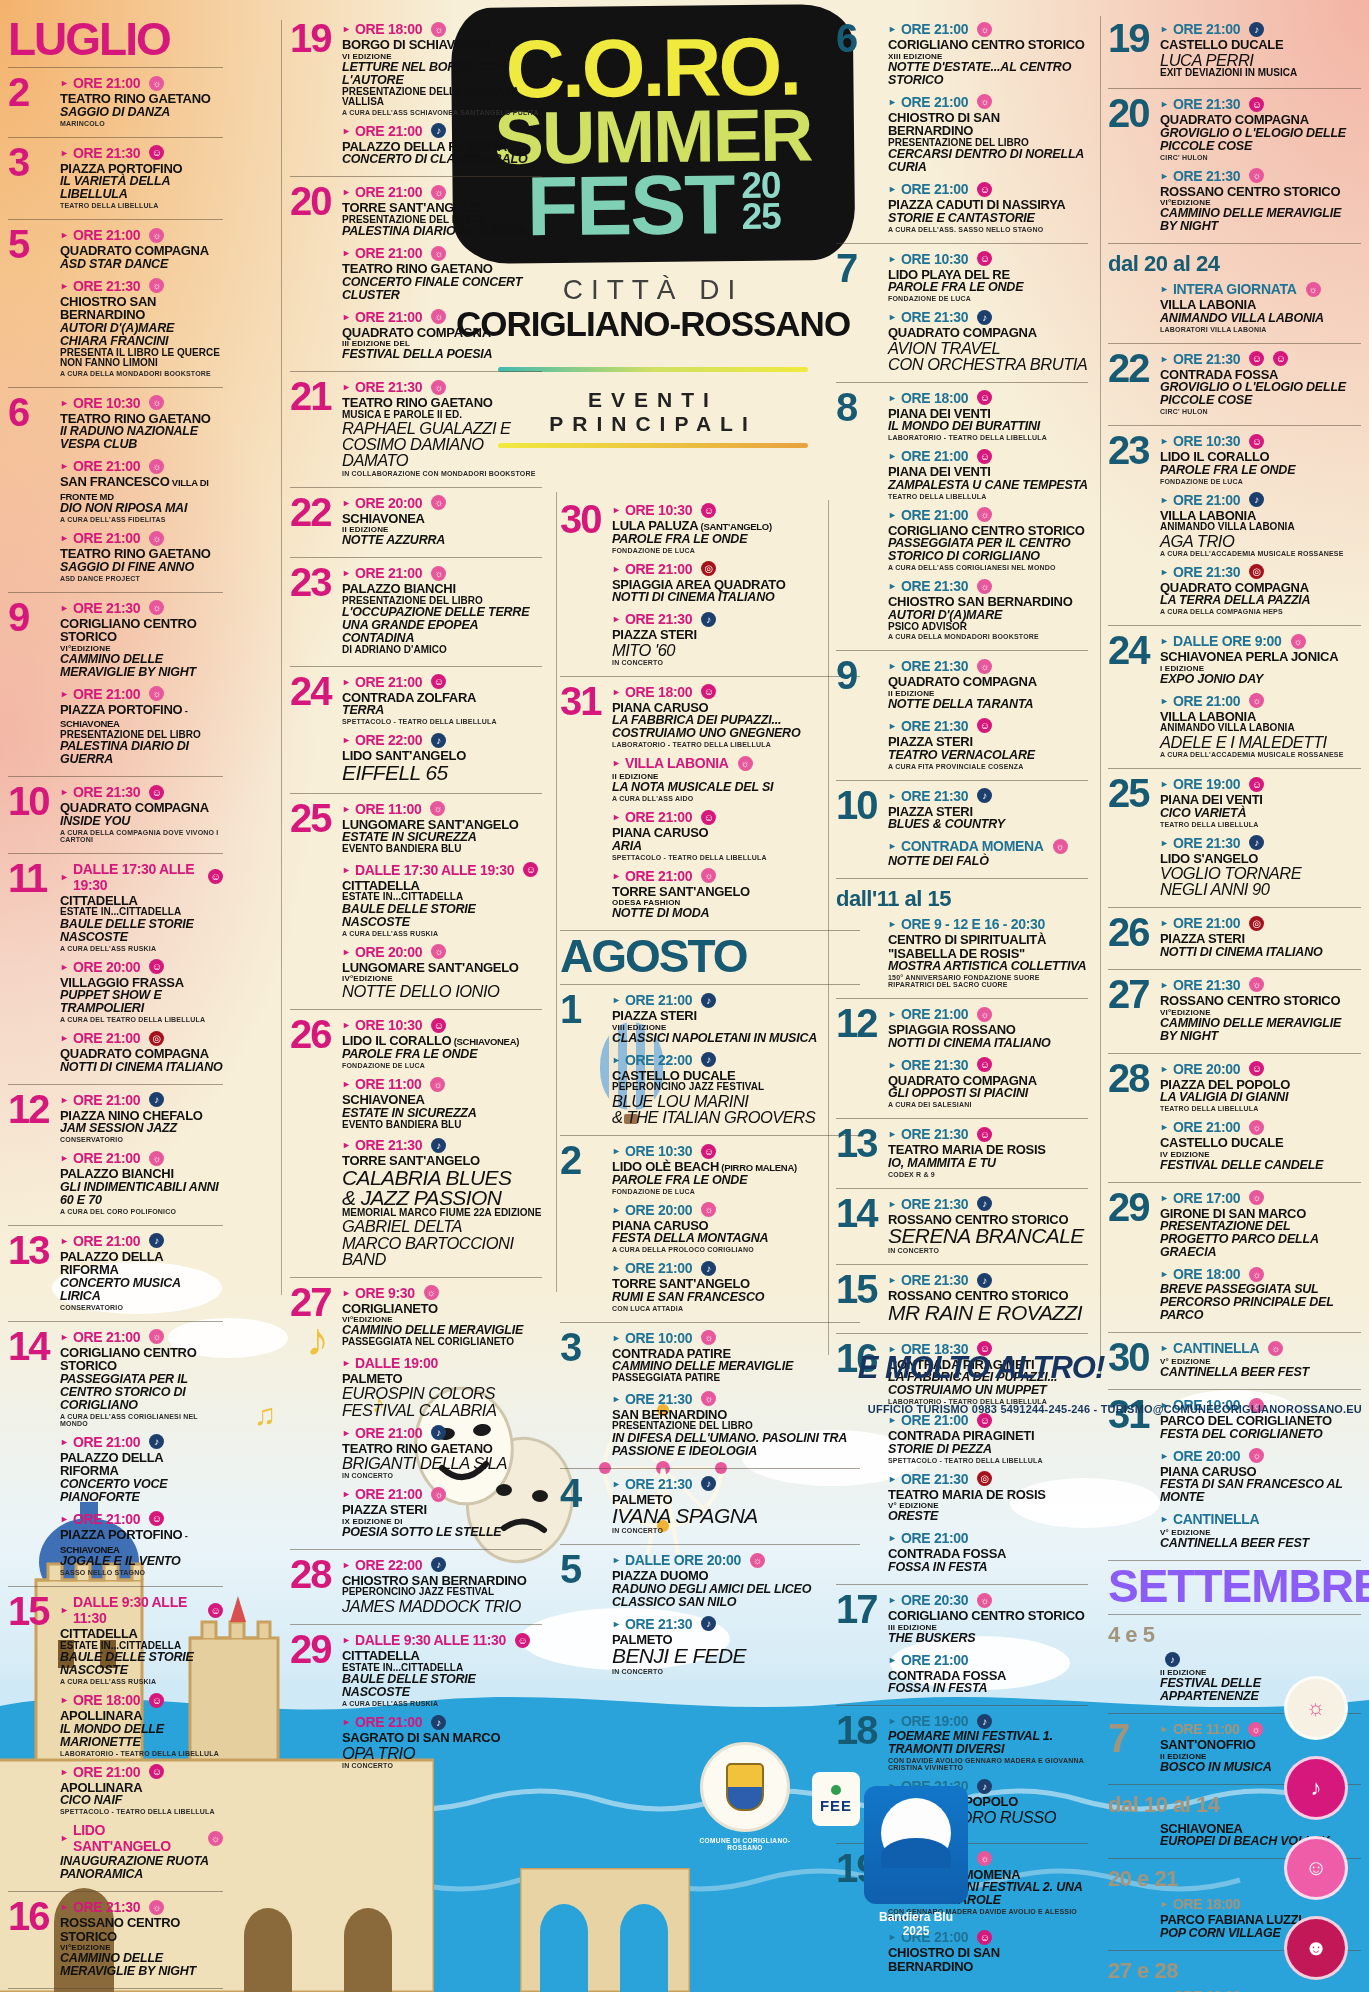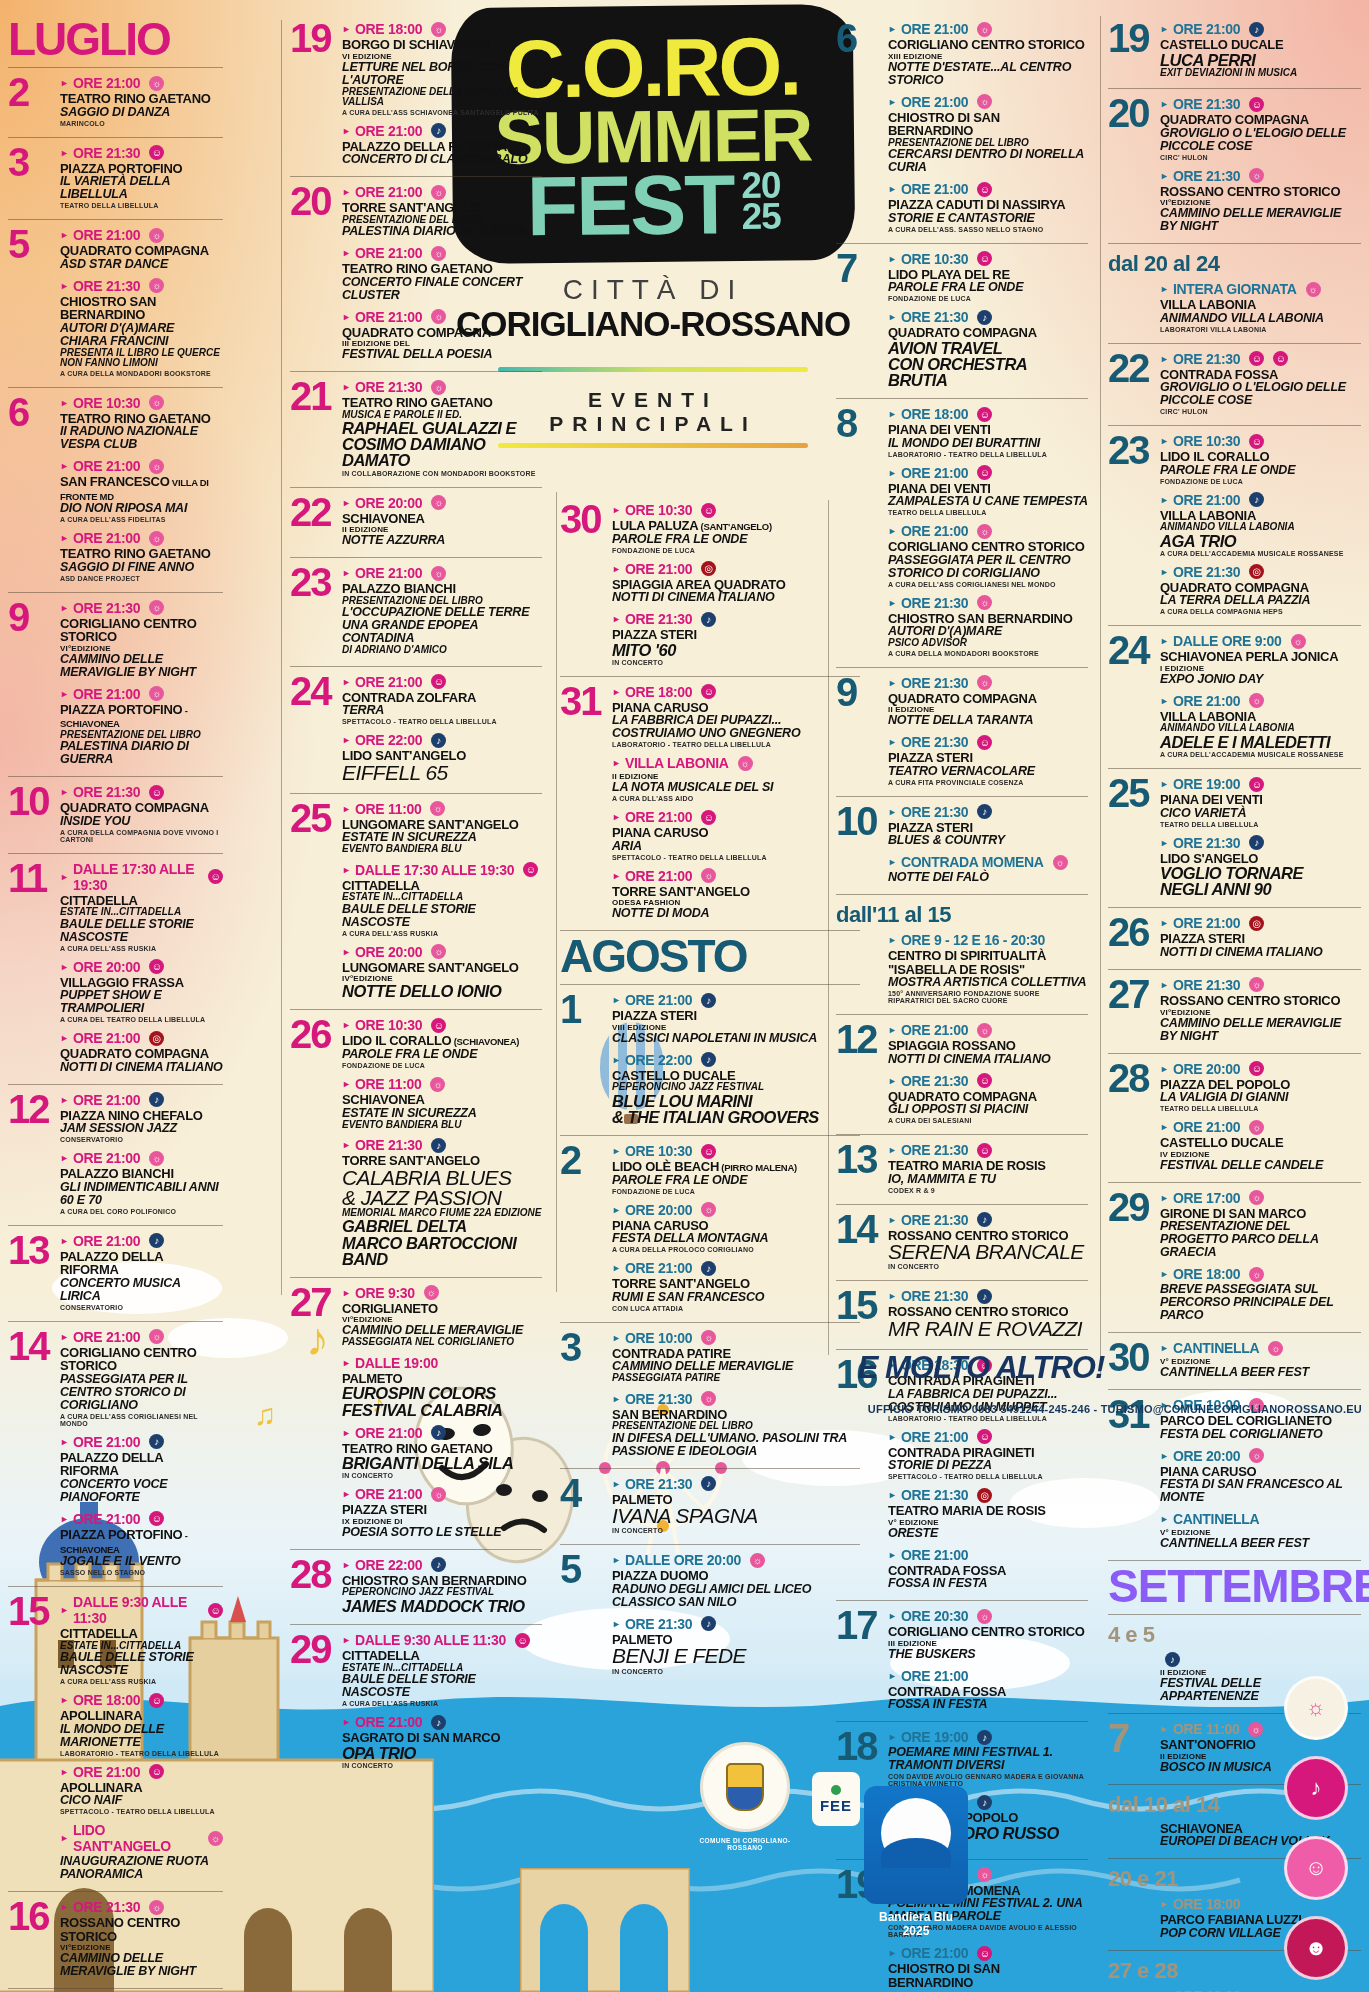--- a/index.html
+++ b/index.html
@@ -52,23 +52,23 @@
   .t-september .arr,.t-september .time{color:#a3947c;}
   .badge{display:inline-block;width:15px;height:15px;border-radius:50%;color:#fff;font-size:10px;
          line-height:15px;text-align:center;margin-left:5px;flex:none;}
   .b-sun{background:#e8579b;}
   .b-music{background:#1d3f6e;}
   .b-family{background:#d6177c;}
   .b-cinema{background:#a6121c;}
   .venue{font-size:13px;font-weight:900;line-height:1.04;letter-spacing:-.3px;}
   .suffix{font-size:9.5px;font-weight:800;}
   .r-pre{font-size:8px;font-weight:700;letter-spacing:.2px;}
-  .r-sub{font-size:10px;font-style:italic;font-weight:700;line-height:1.05;}
+  .r-sub{font-size:10px;font-weight:700;line-height:1.05;}
   .r-title{font-size:12.5px;font-style:italic;font-weight:800;line-height:1.04;letter-spacing:-.2px;}
-  .r-big{font-size:16.5px;font-style:italic;font-weight:700;line-height:.98;letter-spacing:-.5px;}
+  .r-big{font-size:16.5px;font-style:italic;font-weight:400;line-height:.98;letter-spacing:-.5px;}
   .r-xbig{font-size:21px;font-style:italic;font-weight:400;line-height:.96;letter-spacing:-.6px;}
   .r-credit{font-size:7px;font-weight:600;color:#2b2b2b;letter-spacing:.2px;margin-top:1px;}
   
   .logo-wrap{position:absolute;left:448px;top:6px;width:410px;z-index:3;text-align:center;}
   .blob{background:#121212;border-radius:40px 52px 44px 56px/56px 40px 52px 44px;transform:rotate(-.6deg);
         padding:26px 10px 22px;margin:0 4px;}
   .l1{font-size:82px;font-weight:900;letter-spacing:-3px;line-height:.88;color:#f0ea3f;}
   .l2{font-size:74px;font-weight:900;letter-spacing:-2px;line-height:.9;color:#cfe062;}
   .lrow{display:flex;justify-content:center;align-items:flex-start;gap:8px;}
   .l3{font-size:84px;font-weight:900;letter-spacing:-2px;line-height:.82;color:#7fd0b4;}

